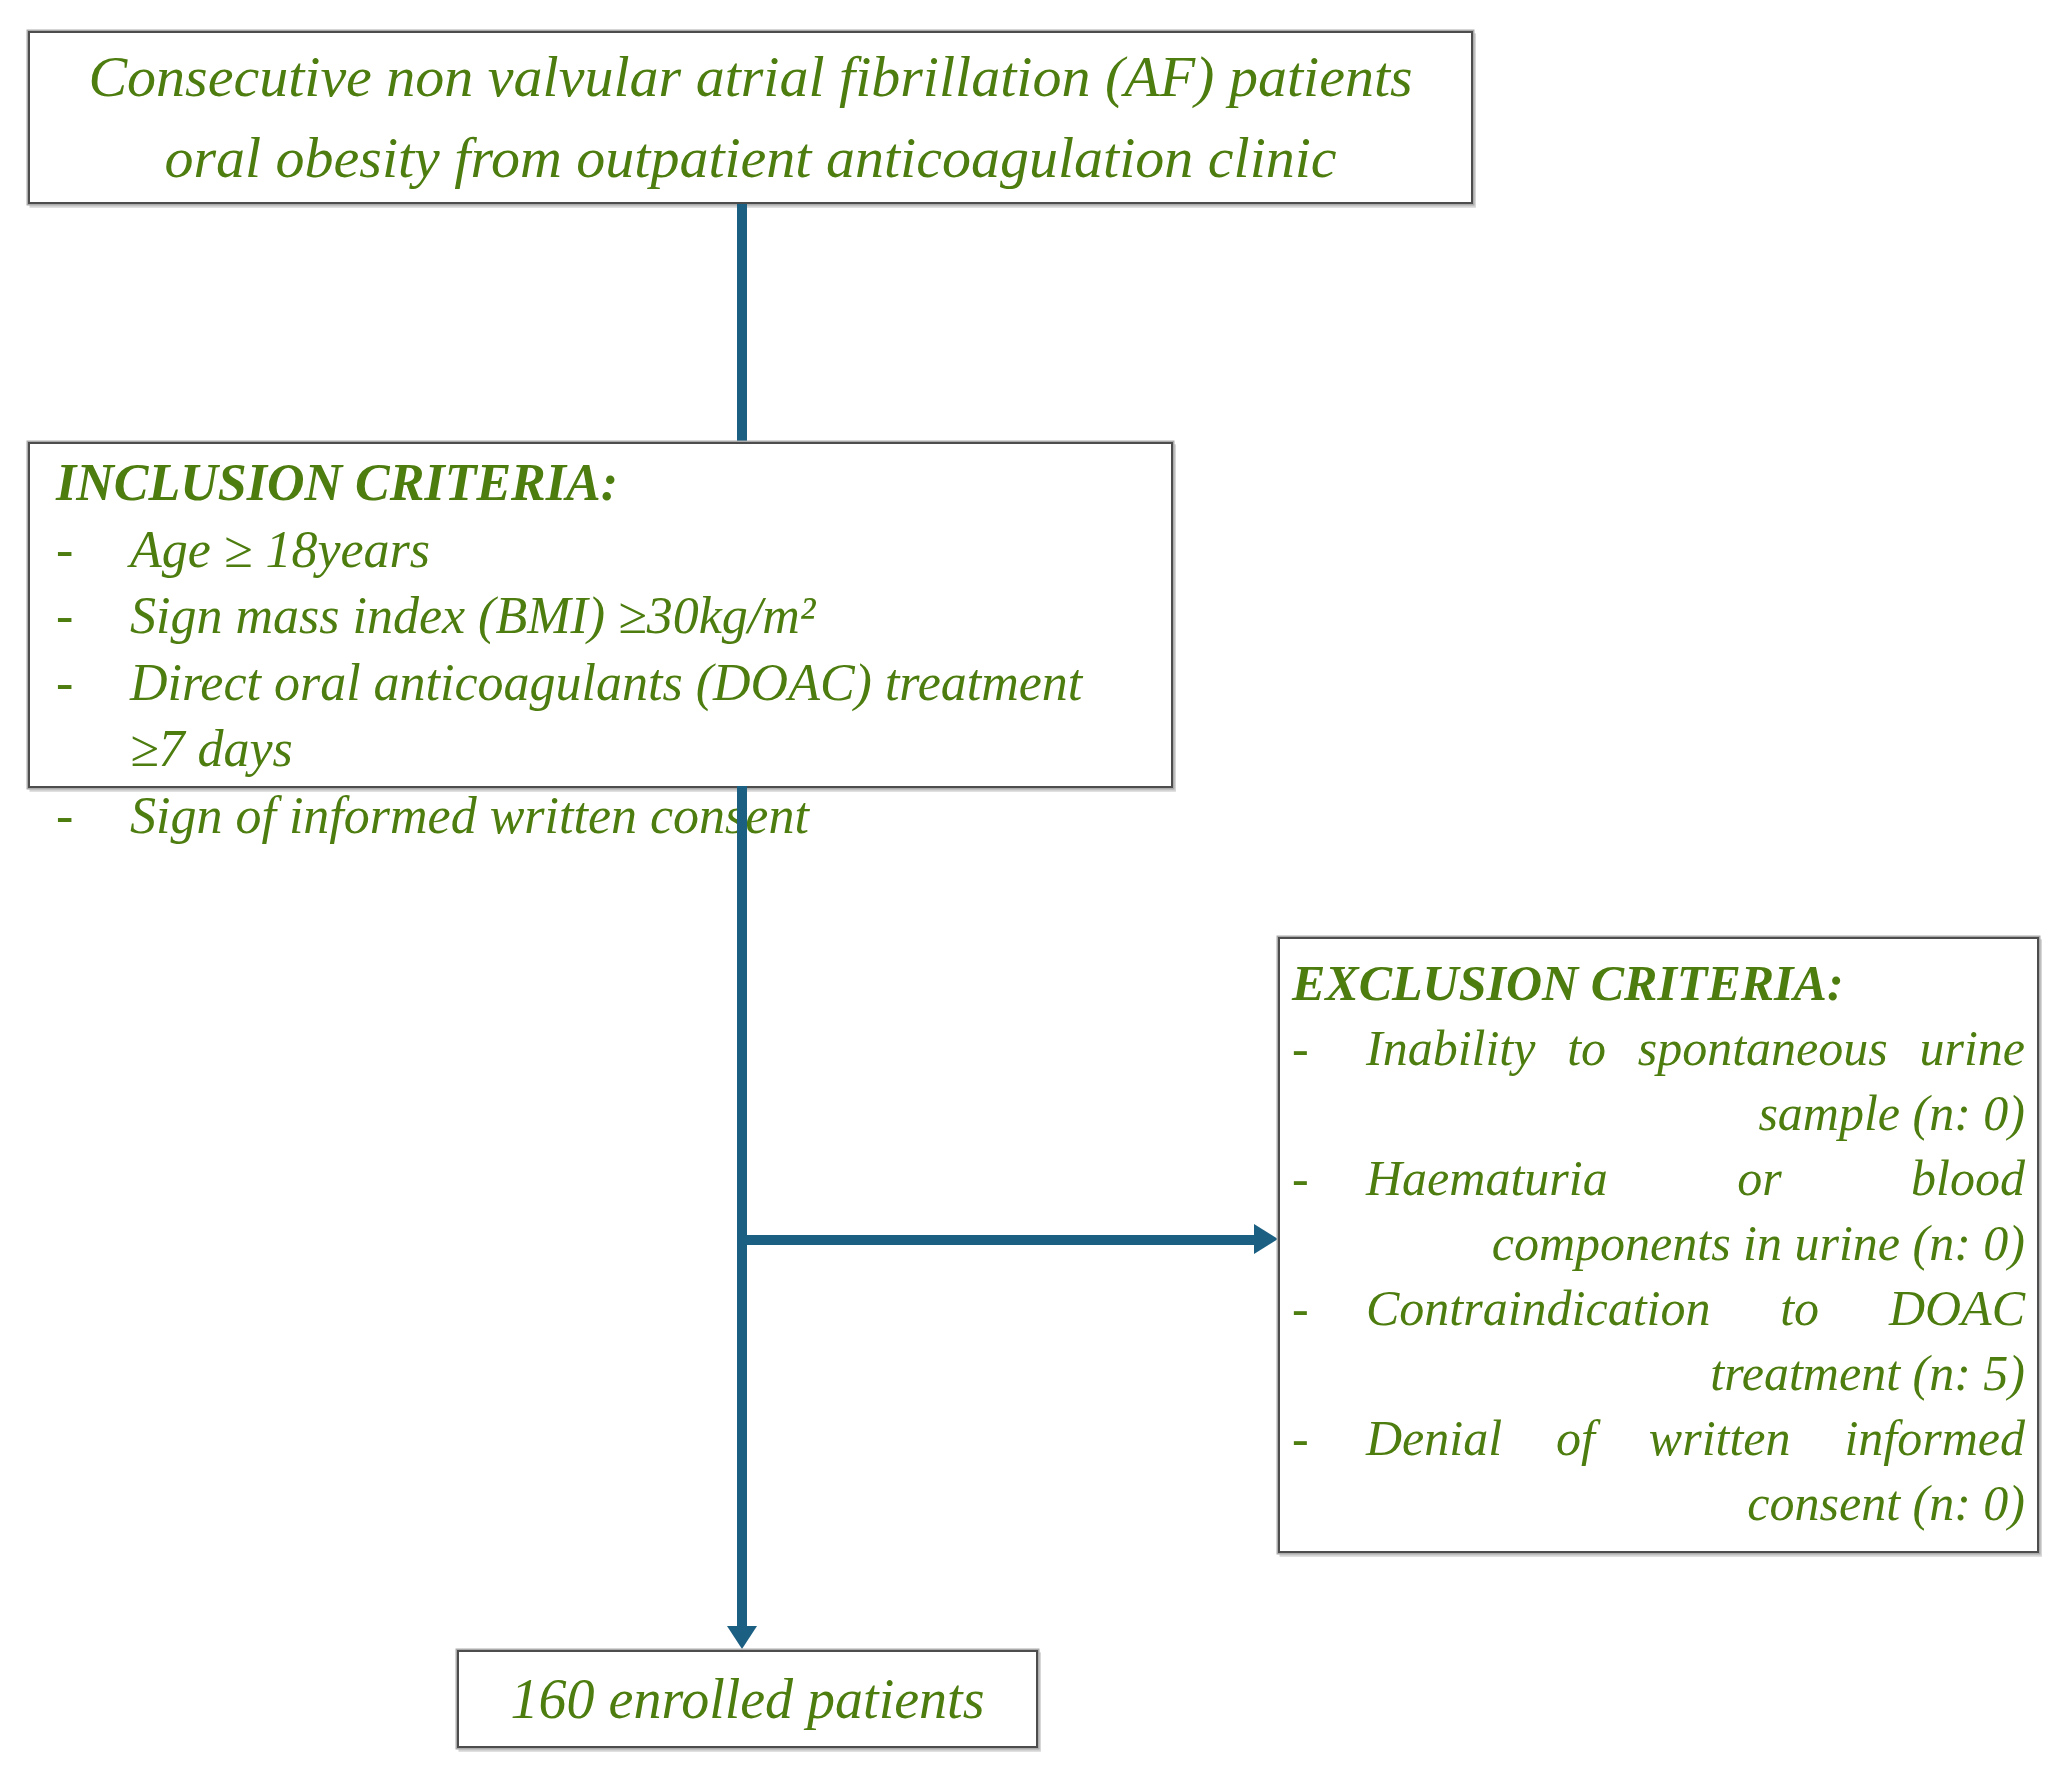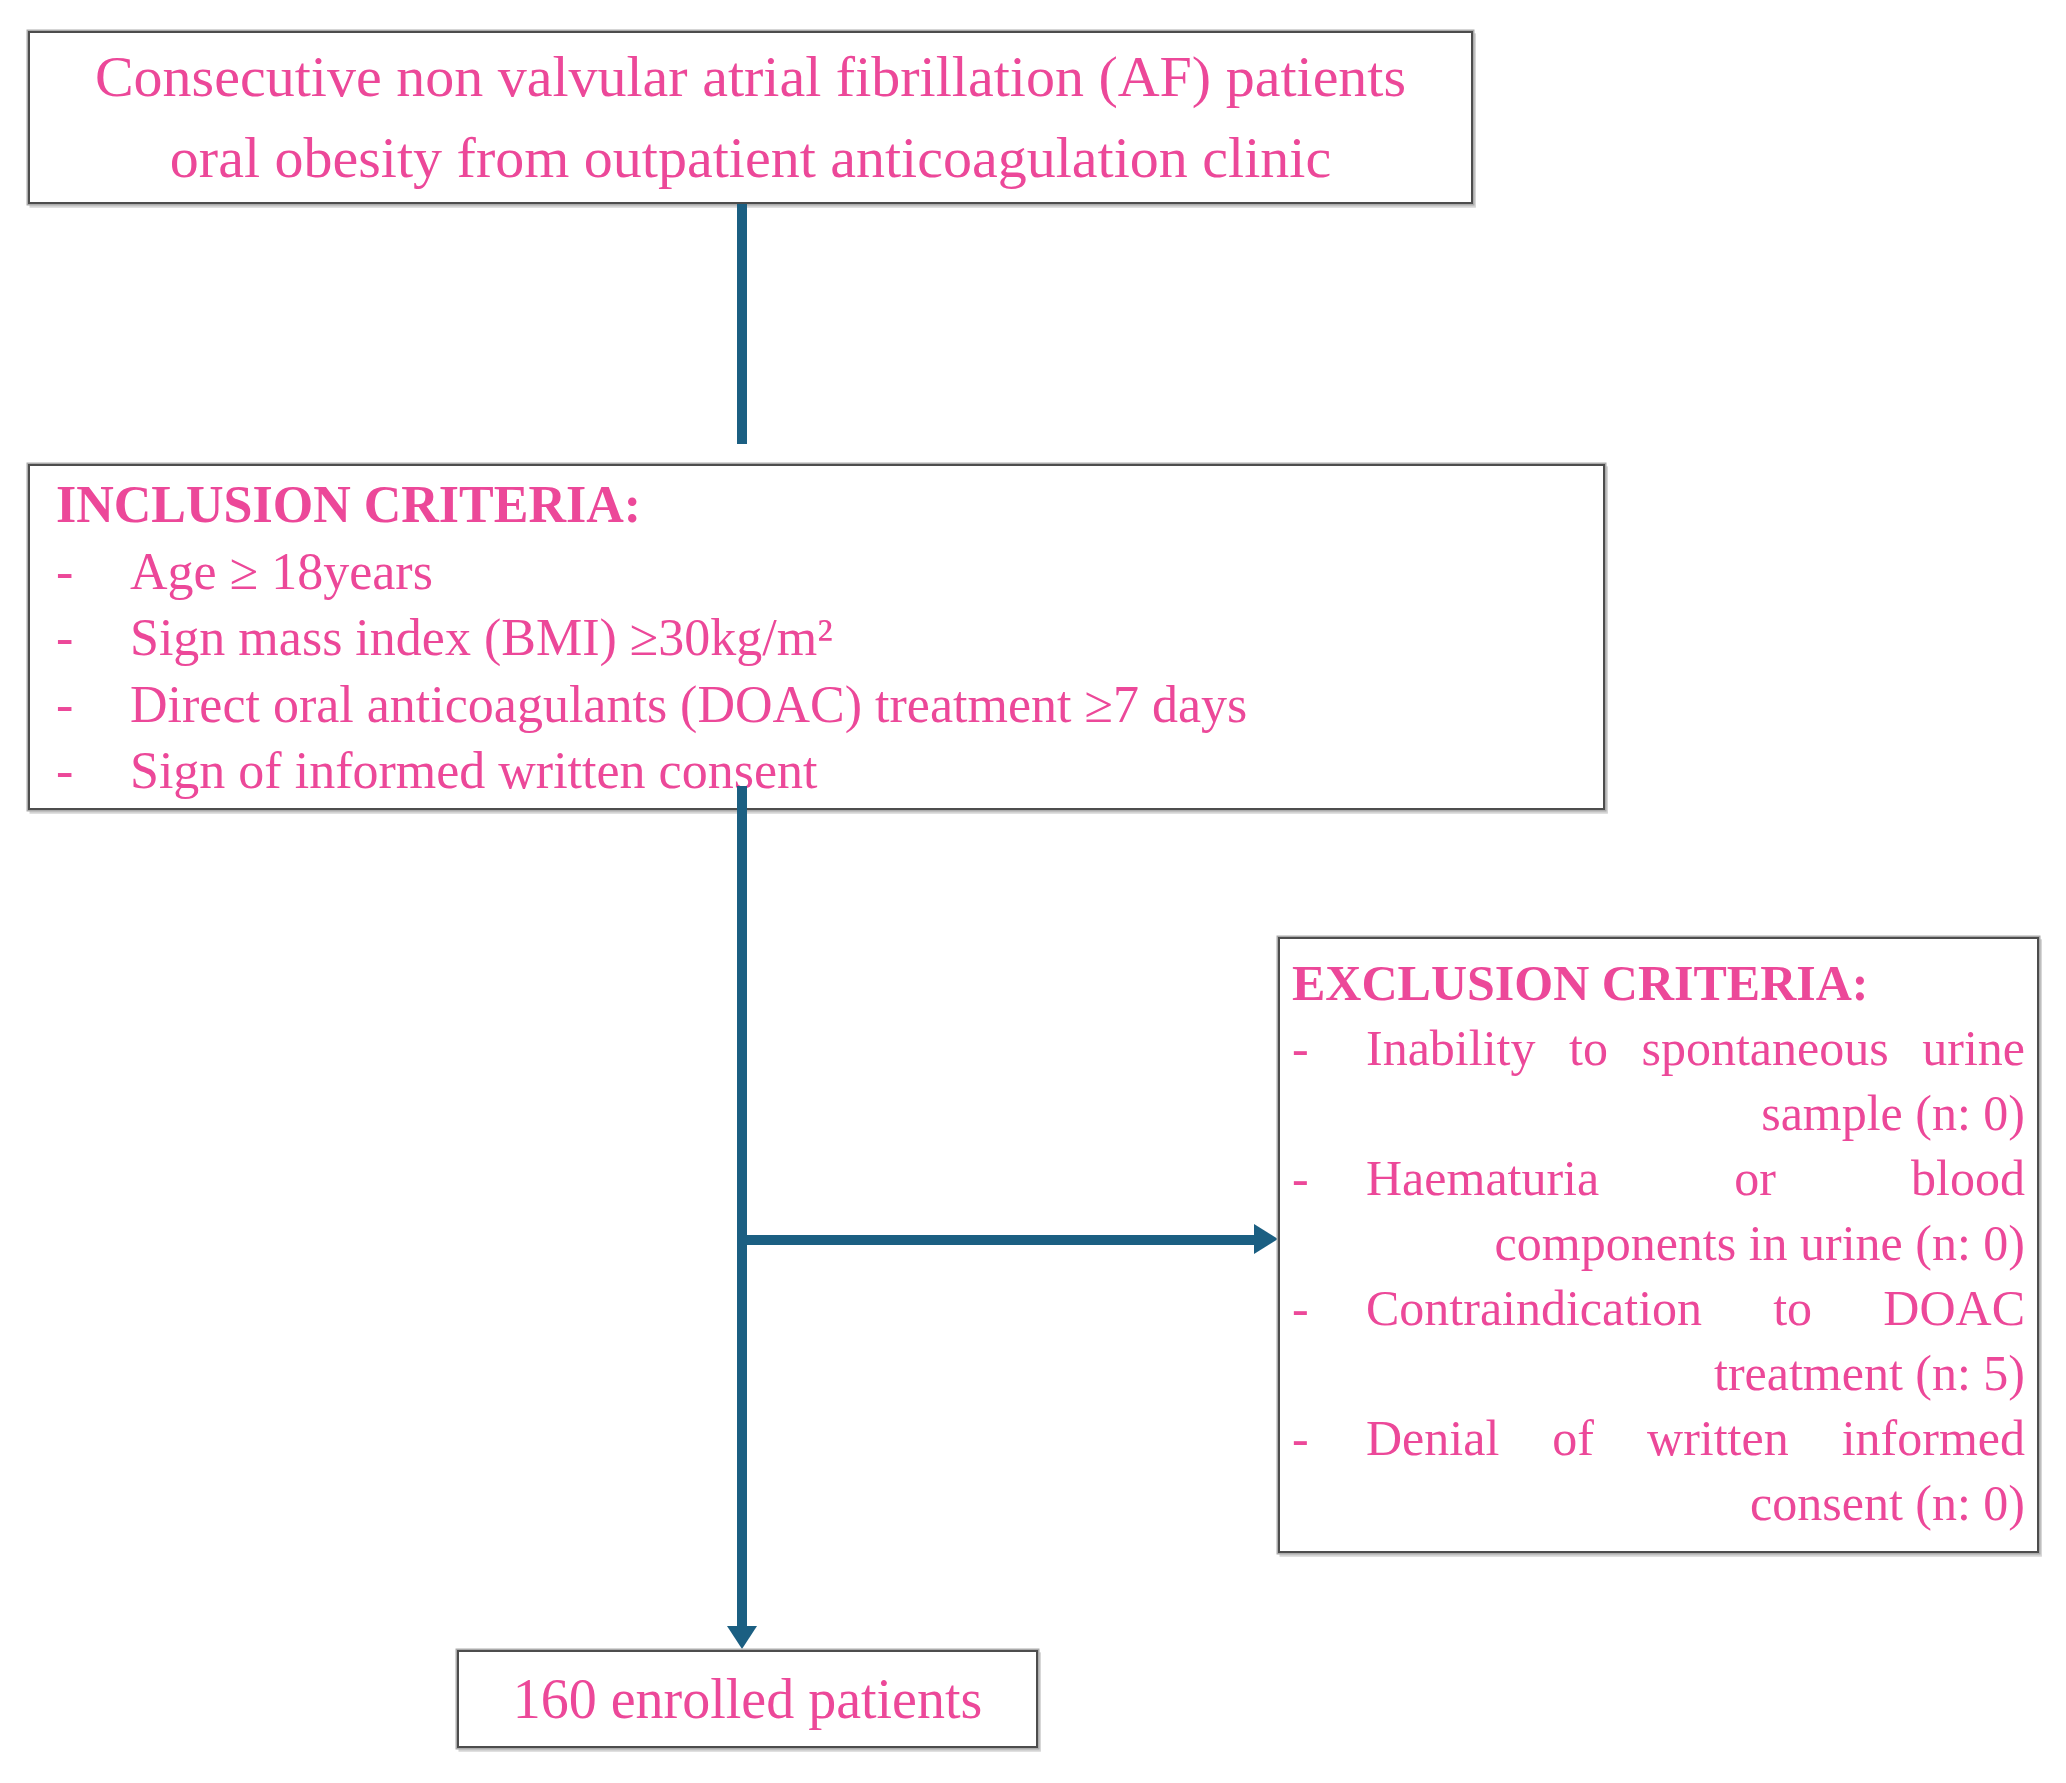--- a/index.html
+++ b/index.html
@@ -6,40 +6,41 @@
     margin: 0;
     padding: 0;
     background: #ffffff;
   }
   #canvas {
     position: relative;
     width: 2066px;
     height: 1783px;
     background: #ffffff;
     font-family: "Liberation Serif", serif;
-    color: #ec4899;
+    color: #4d7c0f;
     overflow: hidden;
+    font-style: italic;
   }
   .box {
     position: absolute;
     box-sizing: border-box;
     background: #ffffff;
     border: 2.2px solid #4d4d4d;
     box-shadow: 0 0 0 1.5px #ababab, 2.2px 3px 0 0.7px rgba(130,130,130,0.35);
   }
   
   #top-box {
     left: 28px; top: 31px; width: 1445px; height: 173px;
     display: flex; flex-direction: column; justify-content: center;
     text-align: center; font-size: 58px; line-height: 1.38;
   }
   #top-box .tline { display: block; white-space: nowrap; }
   
   #inclusion-box {
-    left: 28px; top: 464px; width: 1577px; height: 346px;
+    left: 28px; top: 442px; width: 1145px; height: 346px;
     padding: 6px 26px; font-size: 52px; line-height: 1.28;
   }
   
   #exclusion-box {
     left: 1278px; top: 937px; width: 761px; height: 616px;
     padding: 12px 12px; font-size: 50px; line-height: 1.3;
   }
   .crit-title { font-weight: bold; }
   .li { display: flex; align-items: flex-start; }
   .li .marker { flex: 0 0 74px; }

